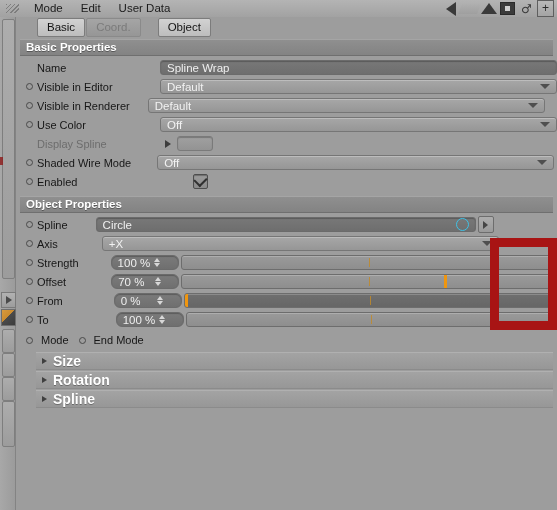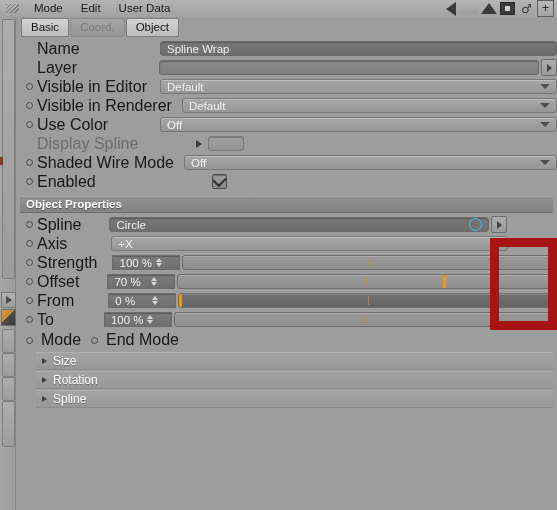--- a/index.html
+++ b/index.html
@@ -68,40 +68,40 @@
   }
   .obj-icon svg{display:block;}
   .obj-title{font-size:12px;color:#161616;}
 
   
   .tabs{display:flex;height:18px;margin:1px 0 3px 5px;}
   .tab{
     height:17px;line-height:17px;padding:0 9px;font-size:11.5px;
     border:1px solid #7c7c7c;border-radius:2px;margin-right:1px;
   }
-  .tab.active{background:linear-gradient(#d2d2d2,#bdbdbd);color:#141414;}
+  .tab.active{background:linear-gradient(#d2d2d2,#bdbdbd);color:#141414;margin-left:16px;}
   .tab.dim{background:linear-gradient(#a5a5a5,#969696);color:#7b7b7b;border-color:#8a8a8a;}
 
   
   .sechead{
     height:15px;line-height:15px;margin:2px 4px 2px 4px;padding-left:6px;
     background:linear-gradient(#8f8f8f,#838383);
     border-top:1px solid #a5a5a5;border-bottom:1px solid #6f6f6f;
     font-size:11.5px;font-weight:bold;color:#ffffff;
     text-shadow:0 1px 0 rgba(0,0,0,.35);
   }
 
   
   .row{display:flex;align-items:center;height:19px;padding-left:10px;}
   .bullet{
     width:5px;height:5px;border:1px solid #4a4a4a;border-radius:50%;
     margin-right:4px;flex:none;background:transparent;
   }
   .bullet.none{border-color:transparent;}
-  .lbl{font-size:16px;color:#171717;white-space:nowrap;flex:none;}
+  .lbl{font-size:11px;color:#171717;white-space:nowrap;flex:none;}
   .lbl.dim{color:#6d6d6d;}
   .leader{
     flex:1;height:11px;margin:0 5px 0 5px;
     background-image:radial-gradient(circle,#6e6e6e 0.7px, transparent 0.9px);
     background-size:6px 11px;background-position:0 7px;background-repeat:repeat-x;
     opacity:.85;
   }
   .leader.nodots{background:none;}
   .expander{
     width:0;height:0;border-top:4px solid transparent;border-bottom:4px solid transparent;
@@ -141,25 +141,26 @@
     background:linear-gradient(#9c9c9c,#8b8b8b);display:flex;align-items:center;justify-content:center;
     box-shadow:inset 0 1px 1px rgba(0,0,0,.3);
   }
   .checkbox .ck{
     width:9px;height:7px;border-left:2px solid #303030;border-bottom:2px solid #303030;
     transform:rotate(-45deg) translate(1px,-1px);
   }
 
   
   .numfield{
-    width:68px;height:15px;border:1px solid #6b6b6b;border-radius:0;
+    width:68px;height:15px;border:1px solid #6b6b6b;border-radius:6px;
     background:linear-gradient(#7b7b7b,#6f6f6f);
     display:flex;align-items:center;justify-content:space-between;
     padding:0 16px 0 6px;color:#eee;font-size:11.5px;box-sizing:border-box;flex:none;
     box-shadow:inset 0 1px 1px rgba(0,0,0,.25);
+    margin-left:17px;
   }
   .spin{display:flex;flex-direction:column;align-items:center;justify-content:center;width:9px;}
   .spin .up{width:0;height:0;border-left:3.5px solid transparent;border-right:3.5px solid transparent;border-bottom:4px solid #d8d8d8;}
   .spin .dn{width:0;height:0;border-left:3.5px solid transparent;border-right:3.5px solid transparent;border-top:4px solid #d8d8d8;margin-top:1px;}
   .slider{
     position:relative;height:15px;border:1px solid #6d6d6d;border-radius:3px;
     background:linear-gradient(#9a9a9a,#8e8e8e);margin-left:2px;flex:1;box-sizing:border-box;
     box-shadow:inset 0 1px 0 rgba(255,255,255,.2);overflow:hidden;
   }
   .slider.dark{background:linear-gradient(#6f6f6f,#666666);}
@@ -180,21 +181,21 @@
   .group{
     height:16px;margin:1px 4px 1px 20px;display:flex;align-items:center;
     background:linear-gradient(#a3a3a3,#979797);
     border-top:1px solid #b0b0b0;border-bottom:1px solid #8b8b8b;
     padding-left:6px;
   }
   .group .gtri{
     width:0;height:0;border-top:3.5px solid transparent;border-bottom:3.5px solid transparent;
     border-left:5px solid #3f3f3f;margin-right:6px;
   }
-  .group .glbl{font-size:12px;color:#ffffff;text-shadow:0 1px 0 rgba(0,0,0,.3);}
+  .group .glbl{font-size:14px;color:#ffffff;text-shadow:0 1px 0 rgba(0,0,0,.3);font-weight:bold;}
 
   
   .annot{
     position:absolute;border:9px solid #a81414;box-sizing:border-box;pointer-events:none;
   }
 </style>
 </head>
 <body>
 
 <div class="app">
@@ -243,37 +244,29 @@
 
   <div class="panel">
 
 
     <div class="tabs">
       <div class="tab active">Basic</div>
       <div class="tab dim">Coord.</div>
       <div class="tab active">Object</div>
     </div>
 
+    <div class="sechead">Basic Properties</div>
 
     <div class="row">
       <div class="bullet none"></div>
       <div class="lbl">Name</div>
       <div class="leader" style="max-width:118px;"></div>
       <div class="field" style="width:397px;">Spline Wrap</div>
     </div>
 
-    <div class="row">
-      <div class="bullet none"></div>
-      <div class="lbl">Layer</div>
-      <div class="leader" style="max-width:122px;"></div>
-      <div class="field empty" style="width:380px;"></div>
-      <div class="arrowbtn" style="margin-left:2px;">
-          <div class="ar"></div>
-        </div>
-    </div>
 
     <div class="row">
       <div class="bullet"></div>
       <div class="lbl">Visible in Editor</div>
       <div class="leader" style="max-width:40px;"></div>
       <div class="field combo" style="width:397px;">
         <span>Default</span>
         <span class="chev"></span>
       </div>
     </div>

